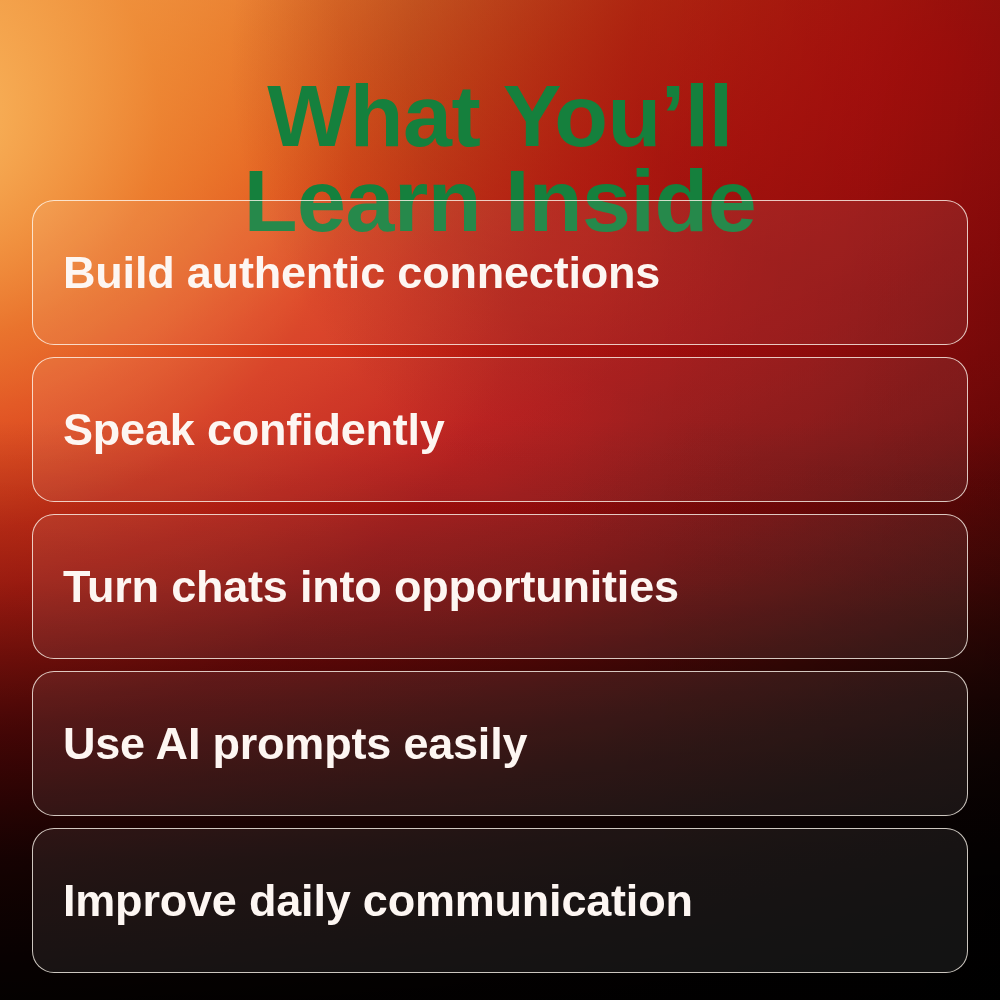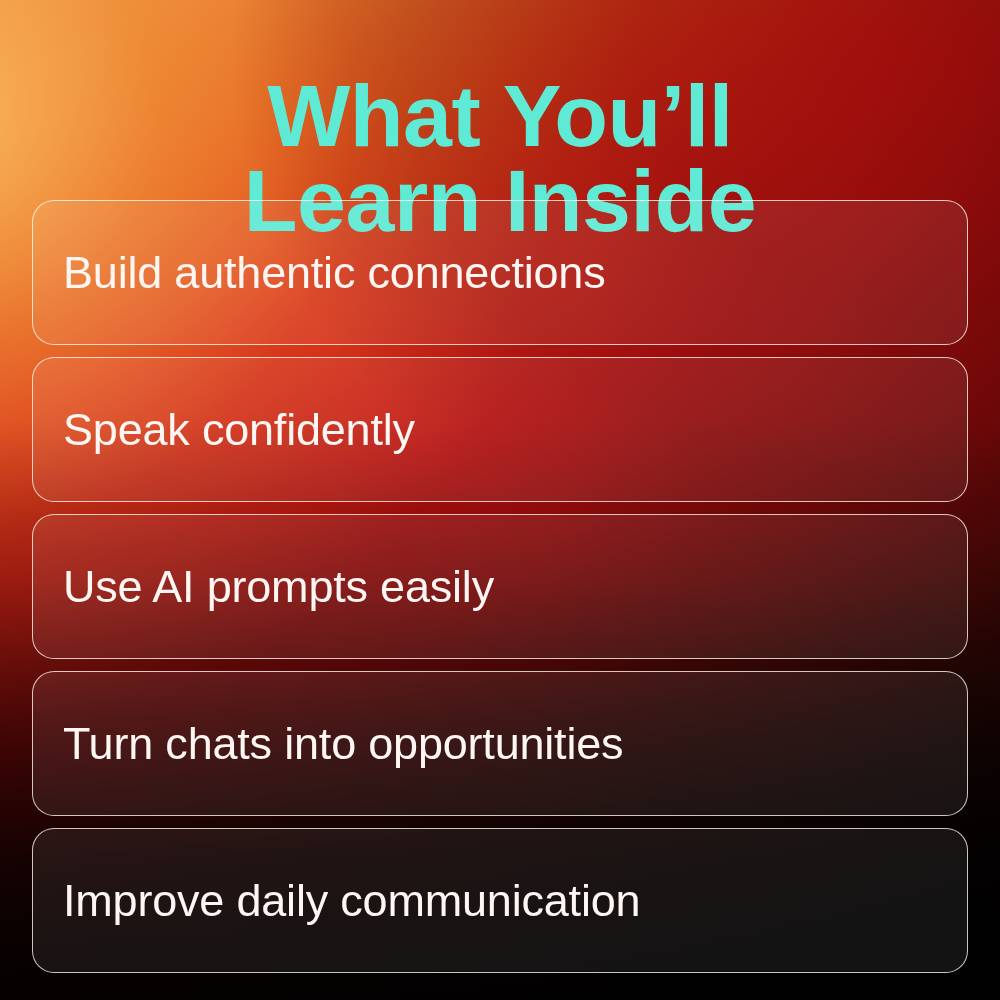--- a/index.html
+++ b/index.html
@@ -74,21 +74,21 @@
     position: absolute;
     inset: 0;
   }
 
   #title {
     position: absolute;
     top: 14px;
     left: 0;
     right: 0;
     text-align: center;
-    color: #5eead4;
+    color: #15803d;
     font-size: 88px;
     font-weight: 700;
     line-height: 0.97;
     letter-spacing: -0.5px;
     white-space: pre-line;
   }
 
   #cards {
     position: absolute;
     left: 32px;
@@ -109,21 +109,21 @@
     padding-left: 30px;
     overflow: hidden;
   }
   .card:last-child {
     margin-bottom: 0;
     text-align: right;
   }
   .card-label {
     color: #fdf6f2;
     font-size: 45px;
-    font-weight: 400;
+    font-weight: 700;
     letter-spacing: -0.2px;
     line-height: 1;
     white-space: nowrap;
   }
 </style>
 </head>
 <body>
 
 <div id="poster">
 
@@ -142,25 +142,25 @@
 
       <div class="card">
         <span class="card-label">Build authentic connections</span>
       </div>
 
       <div class="card">
         <span class="card-label">Speak confidently</span>
       </div>
 
       <div class="card">
-        <span class="card-label">Use AI prompts easily</span>
+        <span class="card-label">Turn chats into opportunities</span>
       </div>
 
       <div class="card">
-        <span class="card-label">Turn chats into opportunities</span>
+        <span class="card-label">Use AI prompts easily</span>
       </div>
 
       <div class="card">
         <span class="card-label">Improve daily communication</span>
       </div>
 
     </div>
   </div>
 </div>
 

